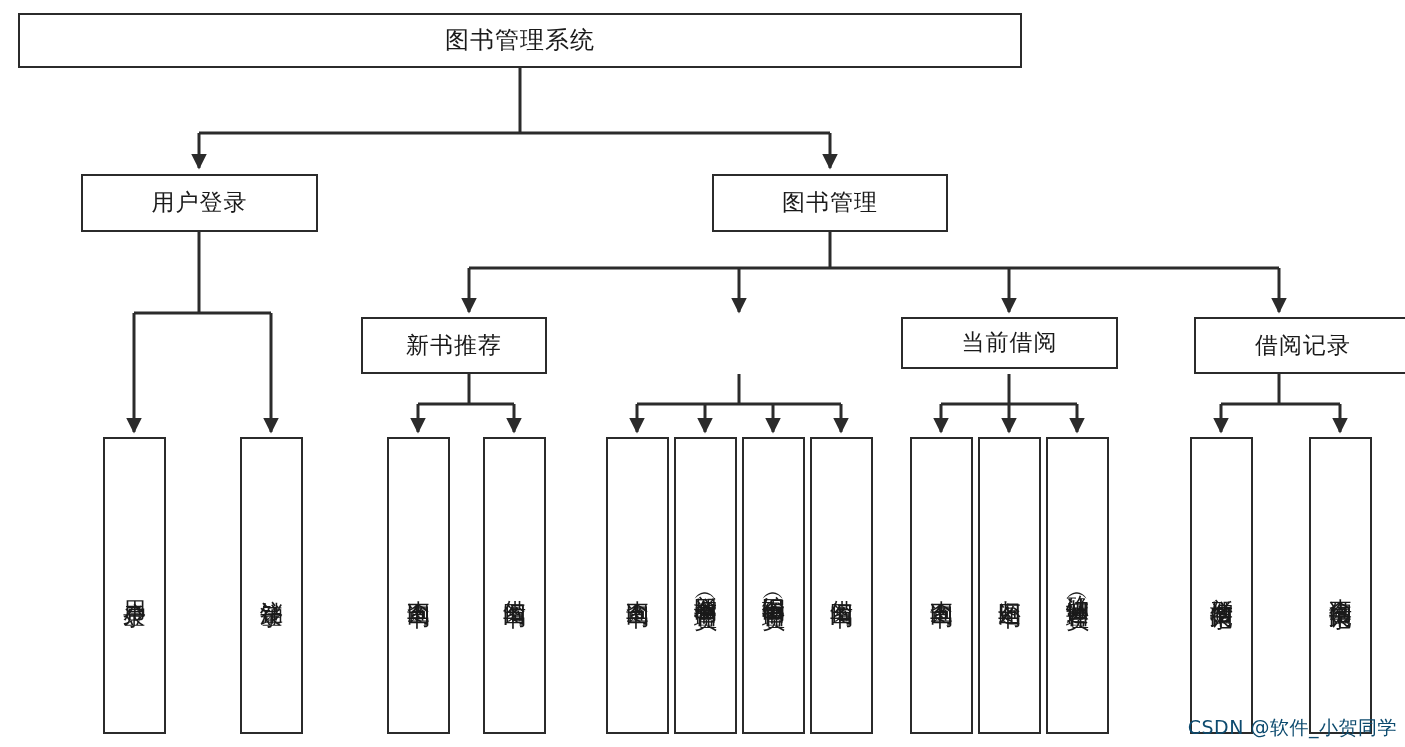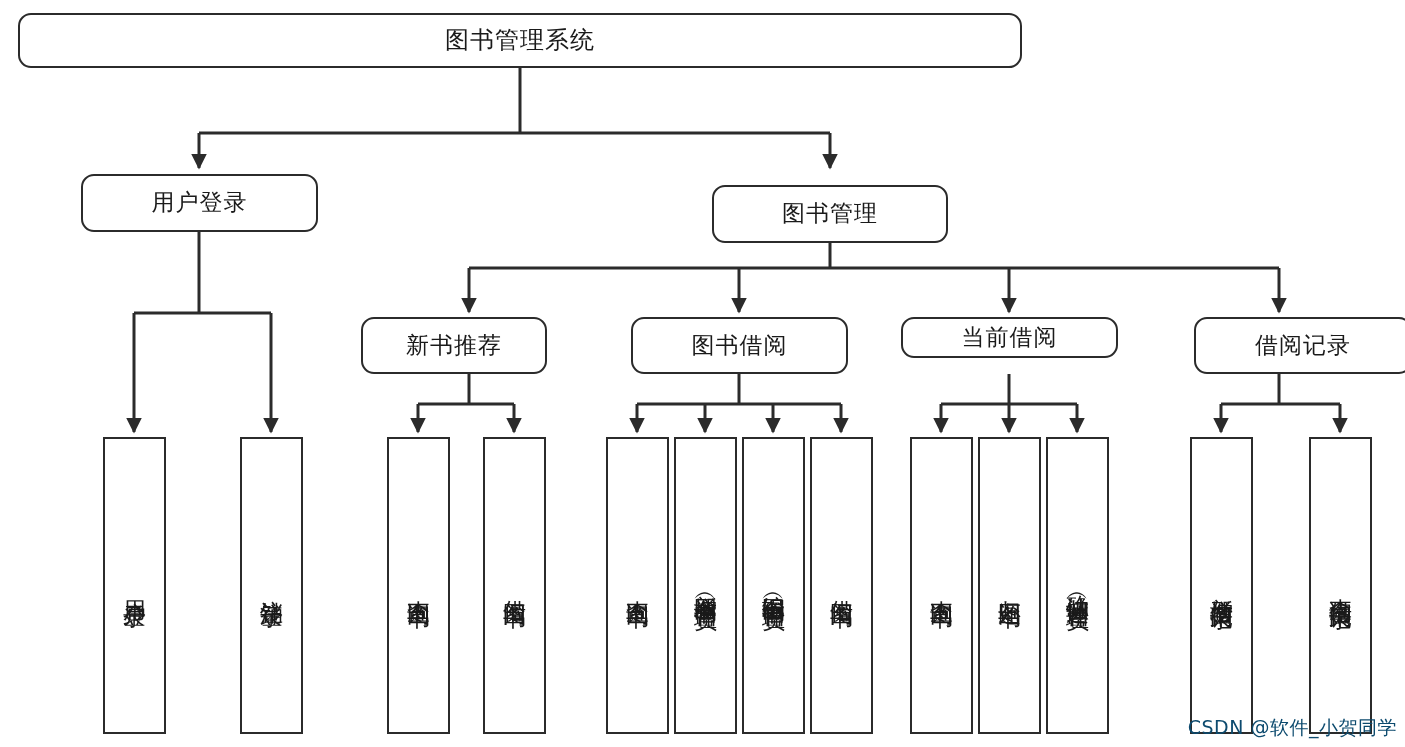--- a/index.html
+++ b/index.html
@@ -33,21 +33,20 @@
     background: #ffffff;
     display: flex;
     align-items: center;
     justify-content: center;
     color: #1a1a1a;
   }
   .node-h {
     font-size: 23px;
     letter-spacing: 1px;
     line-height: 1.1;
-    border-radius: 13px;
   }
   .node-root {
     font-size: 24px;
   }
   .node-v {
     writing-mode: vertical-rl;
     text-orientation: upright;
     font-size: 23px;
     line-height: 1.18;
     letter-spacing: 2px;
@@ -117,25 +116,24 @@
       <path d="M 1279 374 L 1279 404"></path>
       <path d="M 1221 404 L 1340 404"></path>
       <path d="M 1221 404 L 1221 432" marker-end="url(#arrow)"></path>
       <path d="M 1340 404 L 1340 432" marker-end="url(#arrow)"></path>
     </g>
   </svg>
 
   <div class="node node-h node-root" style="left:18px; top:13px; width:1004px; height:55px;">图书管理系统</div>
 
   <div class="node node-h" style="left:81px; top:174px; width:237px; height:58px;">用户登录</div>
-  <div class="node node-h" style="left:712px; top:174px; width:236px; height:58px;margin-top:11px;">图书管理</div>
+  <div class="node node-h" style="left:712px; top:174px; width:236px; height:58px;">图书管理</div>
 
   <div class="node node-h" style="left:361px; top:317px; width:186px; height:57px;">新书推荐</div>
-  <div class="node node-h" style="left:631px; top:317px; width:217px; height:57px;">图书借阅</div>
-  <div class="node node-h" style="left:901px; top:317px; width:217px; height:41px;">当前借阅</div>
+  <div class="node node-h" style="left:901px; top:317px; width:217px; height:52px;">当前借阅</div>
   <div class="node node-h" style="left:1194px; top:317px; width:218px; height:57px;text-align:center;">借阅记录</div>
 
   <div class="node node-v" style="left:103px; top:437px; width:63px; height:297px;">用户登录</div>
   <div class="node node-v" style="left:240px; top:437px; width:63px; height:297px;">注销登录</div>
 
   <div class="node node-v" style="left:387px; top:437px; width:63px; height:297px;">查询图书</div>
   <div class="node node-v" style="left:483px; top:437px; width:63px; height:297px;">借阅图书</div>
 
   <div class="node node-v" style="left:606px; top:437px; width:63px; height:297px;">查询图书</div>
   <div class="node node-v" style="left:674px; top:437px; width:63px; height:297px;">新增图书（管理员）</div>

